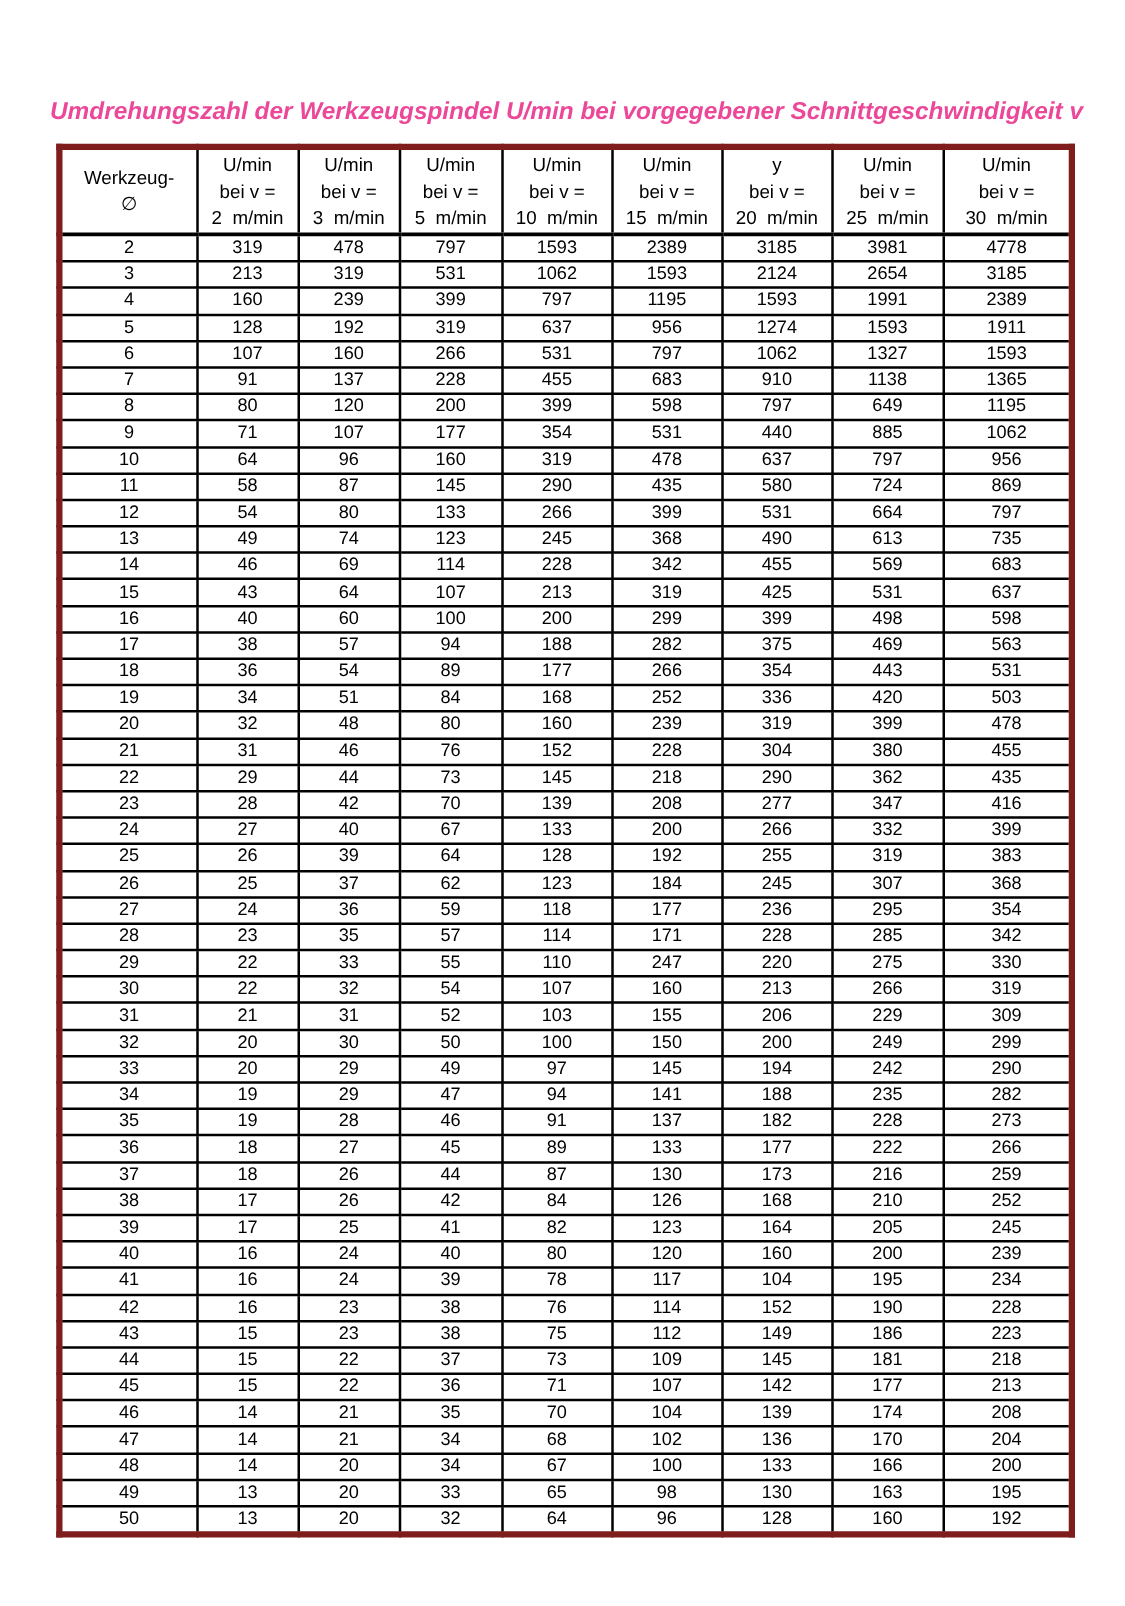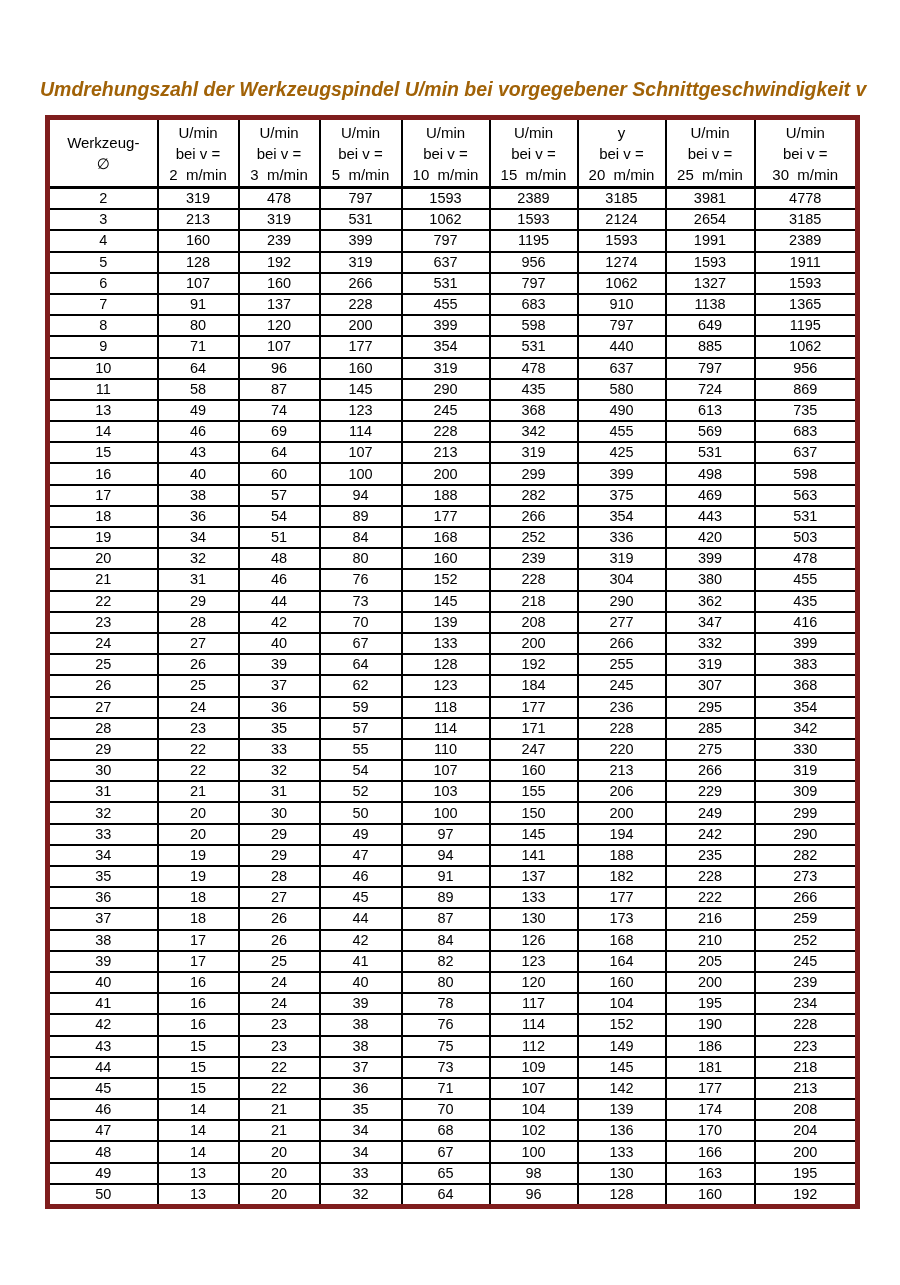--- a/index.html
+++ b/index.html
@@ -16,21 +16,21 @@
     font-size:30px;font-weight:700;letter-spacing:-0.5px;color:#0d0d0d;
     white-space:nowrap;
   }
   .tagline{
     position:absolute;top:53px;left:97px;
     font-size:9.5px;font-weight:700;color:#1a1a1a;white-space:nowrap;
   }
   
   .doc-title{
     position:absolute;top:78px;left:40px;width:840px;margin:0;
-    font-size:19.5px;font-weight:700;font-style:italic;color:#a16207;
+    font-size:19.5px;font-weight:700;font-style:italic;color:#ec4899;
     white-space:nowrap;
   }
   
   .rpm-table{
     position:absolute;top:115px;left:45px;width:810px;
     border-collapse:collapse;table-layout:fixed;
     border:5px solid #7f1d1d;
   }
   .rpm-table th,.rpm-table td{
     border:2px solid #000;text-align:center;vertical-align:middle;
@@ -219,20 +219,31 @@
           <td>58</td>
           <td>87</td>
           <td>145</td>
           <td>290</td>
           <td>435</td>
           <td>580</td>
           <td>724</td>
           <td>869</td>
         </tr>
         <tr>
+          <td>12</td>
+          <td>54</td>
+          <td>80</td>
+          <td>133</td>
+          <td>266</td>
+          <td>399</td>
+          <td>531</td>
+          <td>664</td>
+          <td>797</td>
+        </tr>
+        <tr>
           <td>13</td>
           <td>49</td>
           <td>74</td>
           <td>123</td>
           <td>245</td>
           <td>368</td>
           <td>490</td>
           <td>613</td>
           <td>735</td>
         </tr>

